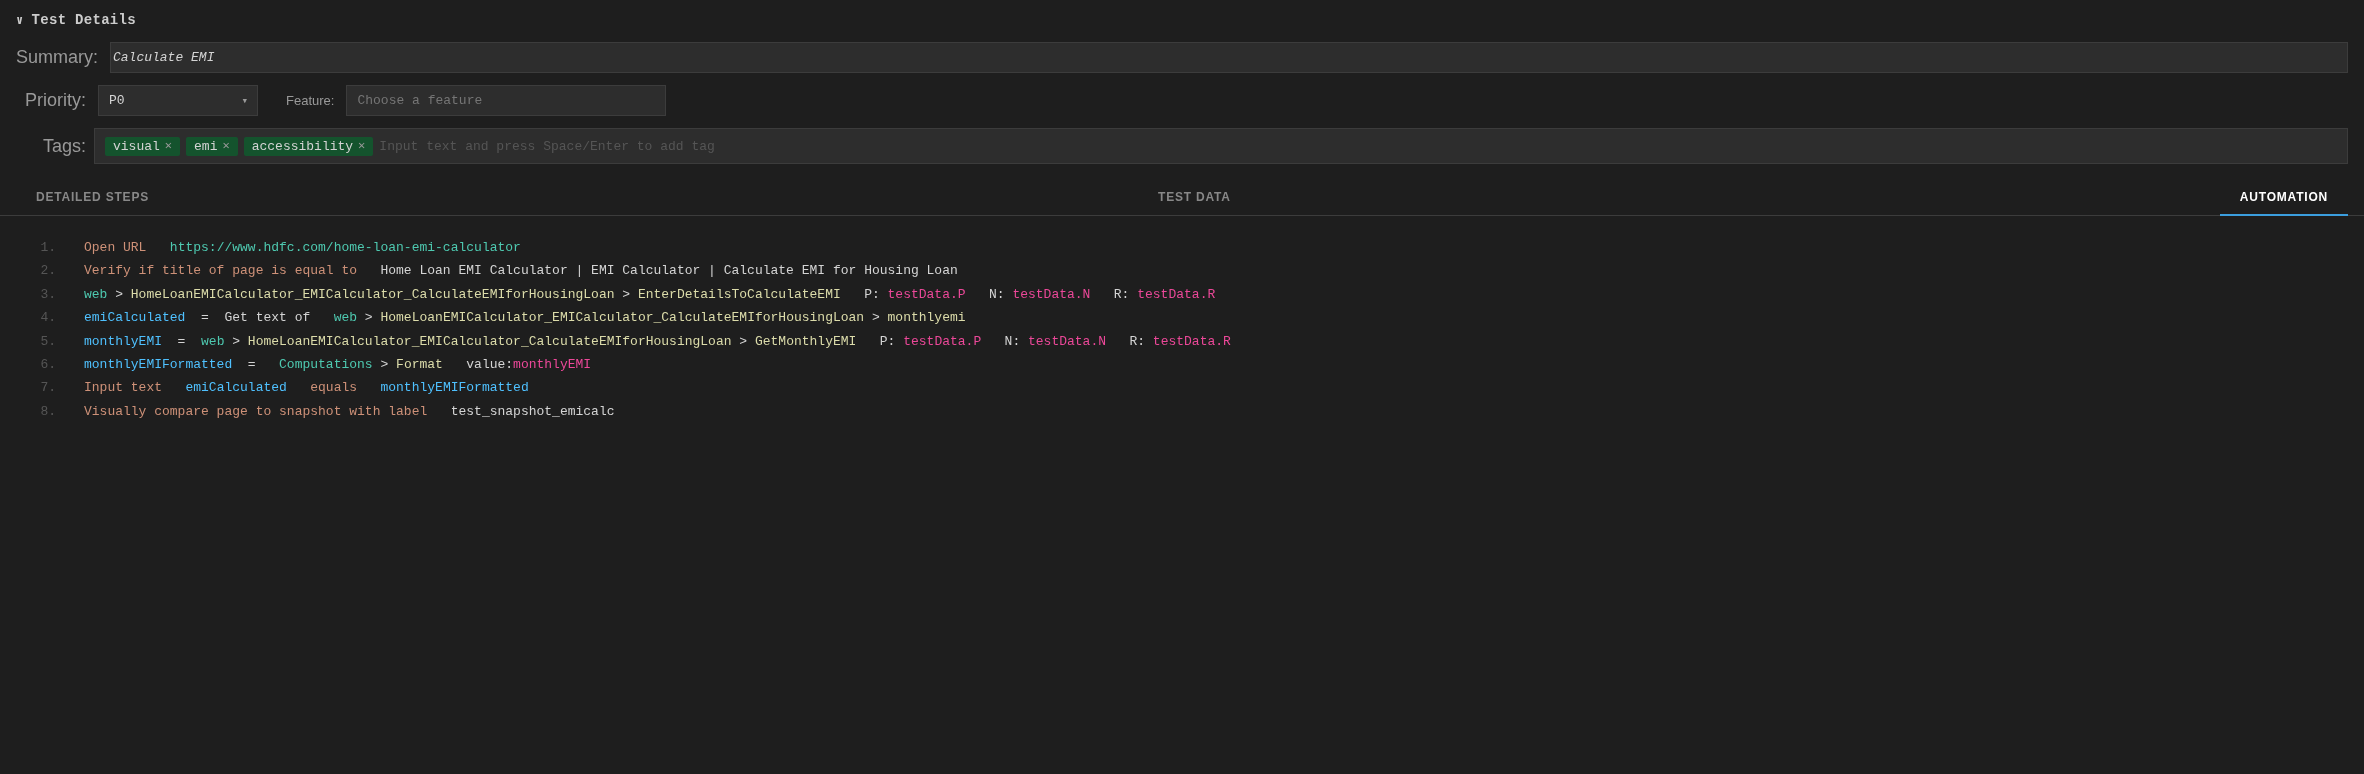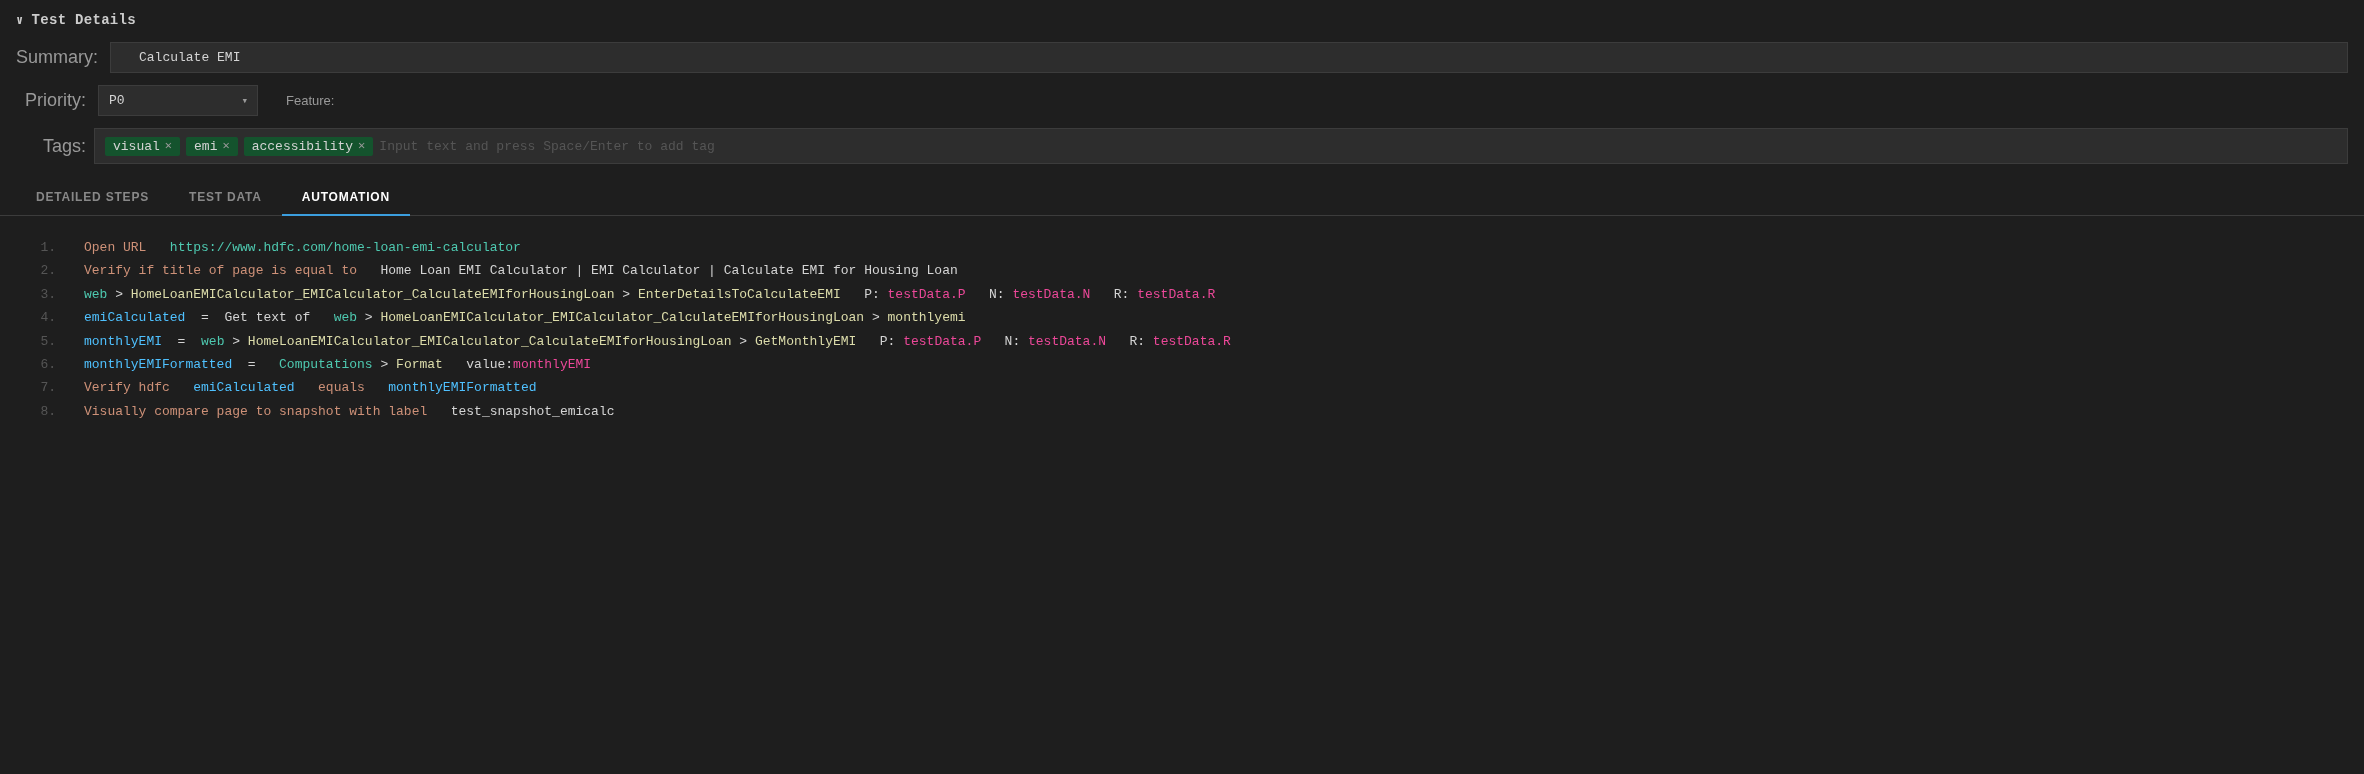--- a/index.html
+++ b/index.html
@@ -54,22 +54,23 @@
       text-align: right;
     }
 
     .summary-input {
       flex: 1;
       background-color: #2d2d2d;
       border: 1px solid #3c3c3c;
       color: #d4d4d4;
       font-family: 'Courier New', Courier, monospace;
       font-size: 13px;
-      padding: 7px 28px;
+      padding: 7px 2px;
       outline: none;
+      font-style: italic;
     }
 
     .priority-select-wrapper {
       position: relative;
       display: flex;
       align-items: center;
     }
 
     .priority-select {
       background-color: #2d2d2d;
@@ -155,20 +156,21 @@
       font-size: 13px;
     }
 
     .tabs-bar {
       display: flex;
       align-items: flex-end;
       border-bottom: 1px solid #3c3c3c;
       margin-top: 16px;
       padding: 0 16px;
       gap: 0;
+      justify-content: space-between;
     }
 
     .tab {
       padding: 10px 20px;
       font-family: -apple-system, BlinkMacSystemFont, 'Segoe UI', sans-serif;
       font-size: 12px;
       font-weight: 600;
       letter-spacing: 0.8px;
       color: #888888;
       cursor: pointer;
@@ -237,20 +239,21 @@
     <div class="priority-select-wrapper">
       <select class="priority-select">
         <option>P0</option>
         <option>P1</option>
         <option>P2</option>
         <option>P3</option>
       </select>
       <span class="select-arrow">▾</span>
     </div>
     <span class="feature-label">Feature:</span>
+    <input class="feature-input" type="text" placeholder="Choose a feature" style="">
   </div>
 
   <div class="tags-row form-row">
     <span class="form-label">Tags:</span>
     <div class="tags-container">
       <div class="tag">
         <span>visual</span>
         <span class="tag-close">✕</span>
       </div>
       <div class="tag">
@@ -272,15 +275,15 @@
   <div class="tab active">AUTOMATION</div>
 </div>
 
 <div class="code-area" id="code-area">
 <div class="code-line"><span class="line-number">1.</span><span class="line-content"><span class="c-orange">Open URL   </span><span class="c-url">https://www.hdfc.com/home-loan-emi-calculator</span></span></div>
     <div class="code-line"><span class="line-number">2.</span><span class="line-content"><span class="c-orange">Verify if title of page is equal to   </span><span class="c-white">Home Loan EMI Calculator | EMI Calculator | Calculate EMI for Housing Loan</span></span></div>
     <div class="code-line"><span class="line-number">3.</span><span class="line-content"><span class="c-module">web</span><span class="c-white"> &gt; </span><span class="c-yellow">HomeLoanEMICalculator_EMICalculator_CalculateEMIforHousingLoan</span><span class="c-white"> &gt; </span><span class="c-yellow">EnterDetailsToCalculateEMI</span><span class="c-white">   P: </span><span class="c-param">testData.P</span><span class="c-white">   N: </span><span class="c-param">testData.N</span><span class="c-white">   R: </span><span class="c-param">testData.R</span></span></div>
     <div class="code-line"><span class="line-number">4.</span><span class="line-content"><span class="c-blue">emiCalculated</span><span class="c-white">  =  Get text of   </span><span class="c-module">web</span><span class="c-white"> &gt; </span><span class="c-yellow">HomeLoanEMICalculator_EMICalculator_CalculateEMIforHousingLoan</span><span class="c-white"> &gt; </span><span class="c-yellow">monthlyemi</span></span></div>
     <div class="code-line"><span class="line-number">5.</span><span class="line-content"><span class="c-blue">monthlyEMI</span><span class="c-white">  =  </span><span class="c-module">web</span><span class="c-white"> &gt; </span><span class="c-yellow">HomeLoanEMICalculator_EMICalculator_CalculateEMIforHousingLoan</span><span class="c-white"> &gt; </span><span class="c-yellow">GetMonthlyEMI</span><span class="c-white">   P: </span><span class="c-param">testData.P</span><span class="c-white">   N: </span><span class="c-param">testData.N</span><span class="c-white">   R: </span><span class="c-param">testData.R</span></span></div>
     <div class="code-line"><span class="line-number">6.</span><span class="line-content"><span class="c-blue">monthlyEMIFormatted</span><span class="c-white">  =   </span><span class="c-module">Computations</span><span class="c-white"> &gt; </span><span class="c-yellow">Format</span><span class="c-white">   value:</span><span class="c-param">monthlyEMI</span></span></div>
-    <div class="code-line"><span class="line-number">7.</span><span class="line-content"><span class="c-orange">Verify hdfc   </span><span class="c-blue">emiCalculated</span><span class="c-orange">   equals   </span><span class="c-blue">monthlyEMIFormatted</span></span></div>
+    <div class="code-line"><span class="line-number">7.</span><span class="line-content"><span class="c-orange">Input text   </span><span class="c-blue">emiCalculated</span><span class="c-orange">   equals   </span><span class="c-blue">monthlyEMIFormatted</span></span></div>
     <div class="code-line"><span class="line-number">8.</span><span class="line-content"><span class="c-orange">Visually compare page to snapshot with label   </span><span class="c-white">test_snapshot_emicalc</span></span></div>
   </div>
 
 </body></html>

